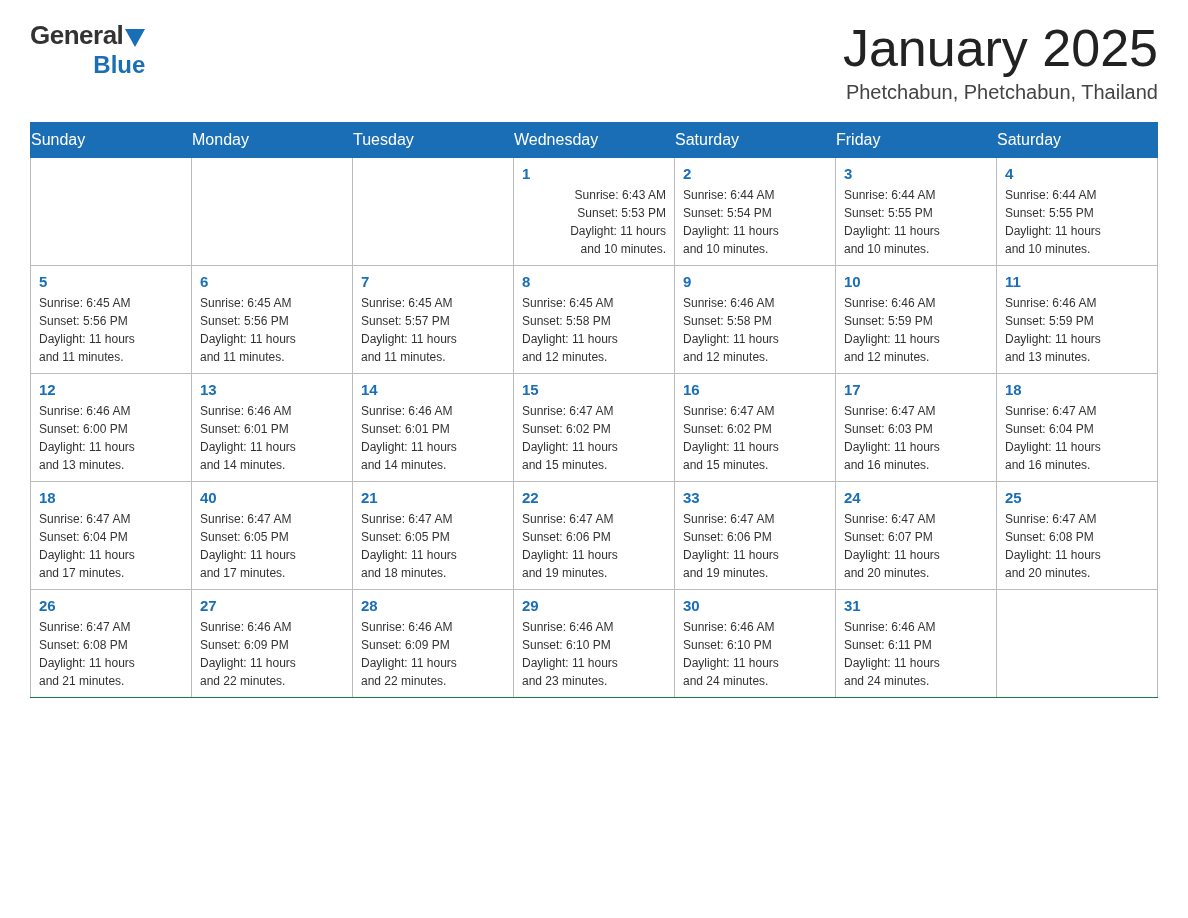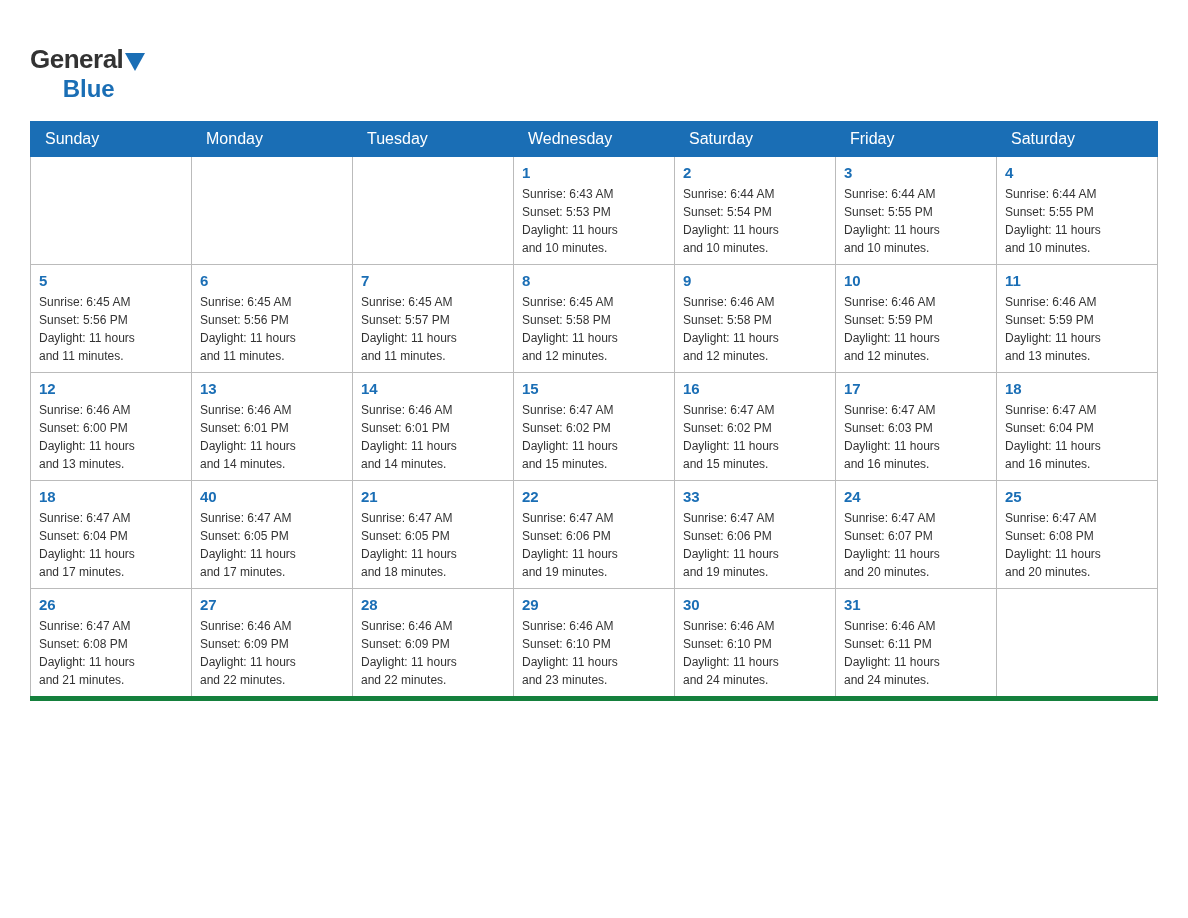--- a/index.html
+++ b/index.html
@@ -12,22 +12,21 @@
     }
     .header {
       display: flex;
       justify-content: space-between;
       align-items: flex-start;
       margin-bottom: 18px;
     }
     .logo {
       display: flex;
       flex-direction: column;
-      align-items: center;
-      margin-top: 24px;
+      align-items: flex-end;
     }
     .logo-top {
       display: flex;
       align-items: center;
     }
     .logo-general {
       font-size: 26px;
       font-weight: bold;
       color: #333;
       letter-spacing: -0.5px;
@@ -64,21 +63,21 @@
     .calendar {
       width: 100%;
       border-collapse: collapse;
       border: 1px solid #999;
     }
     .calendar th {
       background-color: #1a6eb5;
       color: #fff;
       font-size: 16px;
       font-weight: normal;
-      padding: 8px 14px;
+      padding: 8px 0;
       text-align: left;
       border: 1px solid #1a6eb5;
     }
     .calendar td {
       vertical-align: top;
       padding: 7px 8px;
       border: 1px solid #bbb;
       width: 14.28%;
       font-size: 12.5px;
       color: #333;
@@ -93,33 +92,37 @@
     }
     .day-info {
       font-size: 12px;
       color: #333;
       line-height: 1.5;
     }
     .empty-cell {
       background: #fff;
     }
     tr:last-child td {
-      border-bottom: 5px solid #15803d;
+      border-bottom: 1px solid #15803d;
     }
   </style>
 </head>
 <body>
 
 <div class="header">
   <div class="logo">
     <div class="logo-top">
       <span class="logo-general">General</span>
       <div class="logo-triangle"></div>
     </div>
     <span class="logo-blue">Blue</span>
+  </div>
+  <div class="title-block">
+    <div class="month-year">January 2025</div>
+    <div class="location">Phetchabun, Phetchabun, Thailand</div>
   </div>
 </div>
 
 <table class="calendar">
   <thead>
     <tr>
       <th>Sunday</th>
       <th>Monday</th>
       <th>Tuesday</th>
       <th>Wednesday</th>
@@ -128,21 +131,21 @@
       <th>Saturday</th>
     </tr>
   </thead>
   <tbody id="calendar-body">
   <tr>
         <td class="empty-cell"></td>
         <td class="empty-cell"></td>
         <td class="empty-cell"></td>
         <td>
           <span class="day-num">1</span>
-          <div class="day-info" style="white-space: pre-line;">Sunrise: 6:43 AM
+          <div class="day-info" style="white-space: pre-line; text-align: right;">Sunrise: 6:43 AM
 Sunset: 5:53 PM
 Daylight: 11 hours
 and 10 minutes.</div>
         </td>
         <td>
           <span class="day-num">2</span>
           <div class="day-info" style="white-space: pre-line;">Sunrise: 6:44 AM
 Sunset: 5:54 PM
 Daylight: 11 hours
 and 10 minutes.</div>

